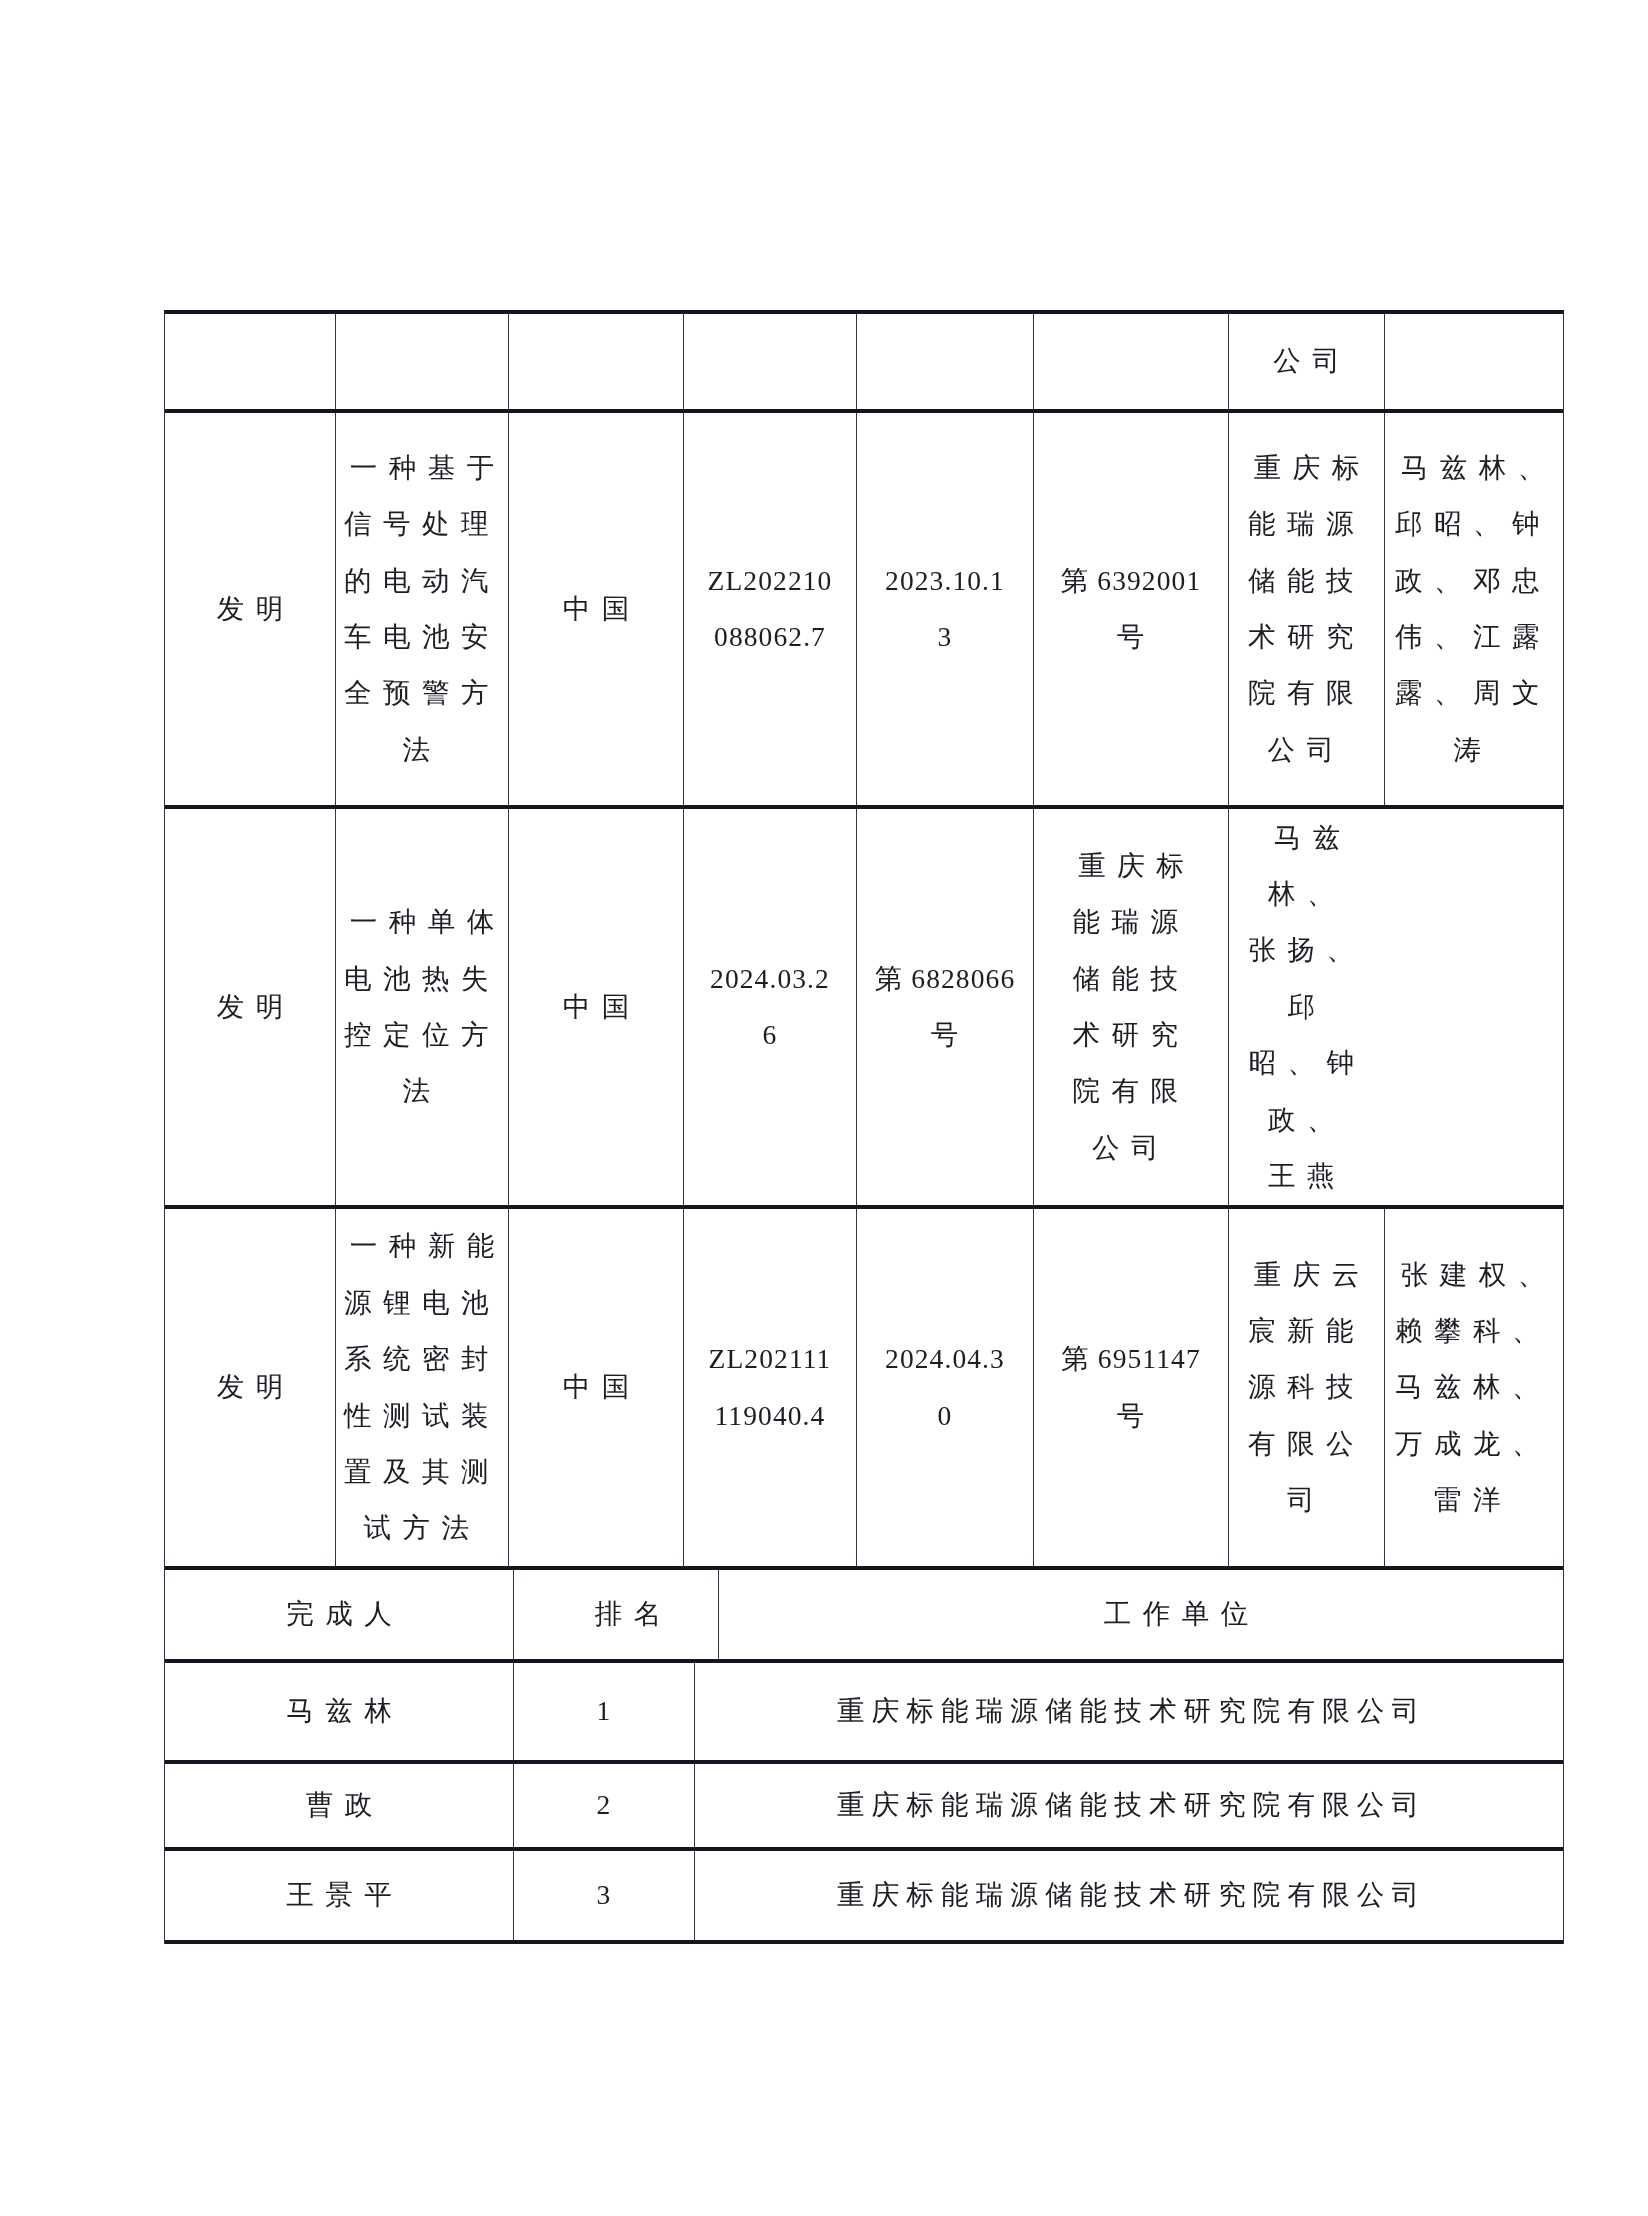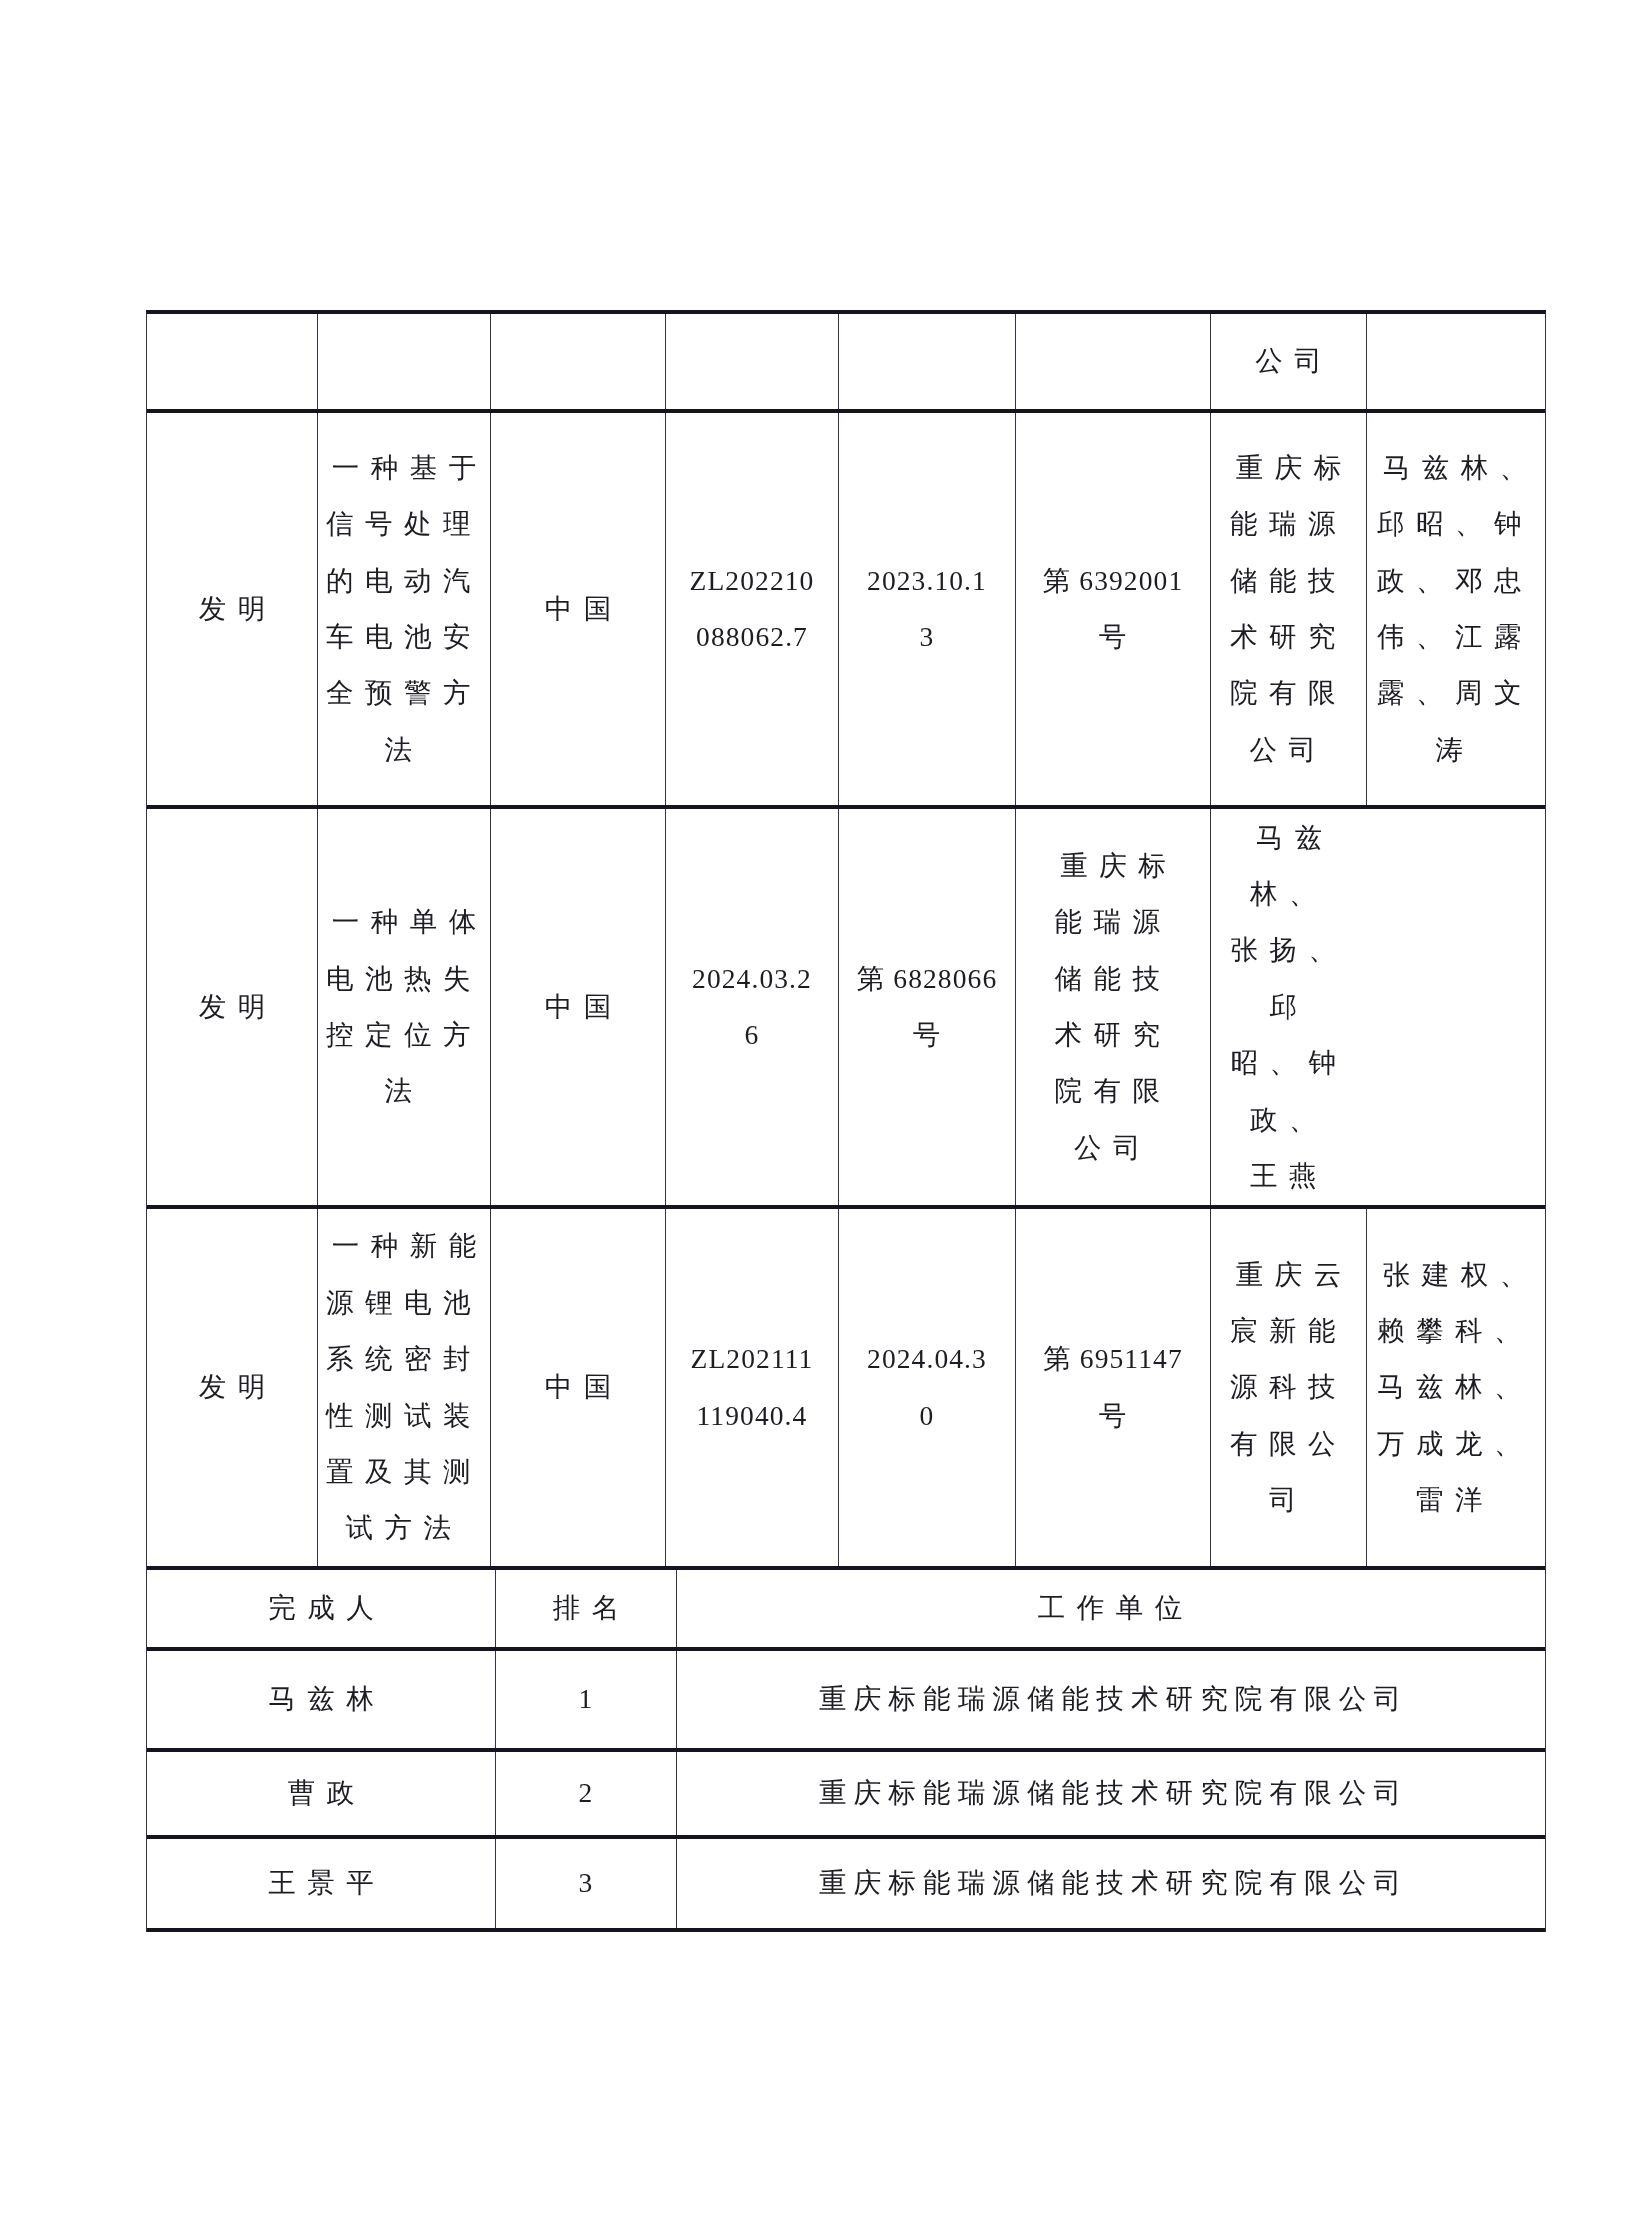--- a/index.html
+++ b/index.html
@@ -13,41 +13,41 @@
     position:relative;
     width:1649px;
     height:2333px;
     background:#ffffff;
     font-family:"Liberation Serif","DejaVu Serif",serif;
     color:var(--ink);
     overflow:hidden;
   }
   .tbl{
     position:absolute;
-    left:146px;
+    left:164px;
     top:310px;
     width:1400px;
     border-top:4px solid var(--thick);
     border-left:1.8px solid var(--thin);
     border-right:1.8px solid var(--thin);
   }
   .row{
     display:grid;
     border-bottom:4px solid var(--thick);
     background:#fff;
   }
   .cols-main{ grid-template-columns:171px 173px 175px 173px 177px 195px 156px 176px; }
   .cols-sub{ grid-template-columns:349px 181px 866px; }
   .cols-one{ grid-template-columns:1fr; }
   .h-carry{ height:99px; }
   .h-p1{ height:396px; }
   .h-p2{ height:400px; }
   .h-p3{ height:361px; }
   .h-sec{ height:104px; }
-  .h-sh{ height:81px; }
+  .h-sh{ height:93px;gap:24px; }
   .h-c1{ height:101px; }
   .h-c2{ height:87px; }
   .h-c3{ height:93px; }
   .cell{
     display:flex;
     align-items:center;
     justify-content:center;
     text-align:center;
     white-space:pre-line;
     border-right:1.8px solid var(--thin);

